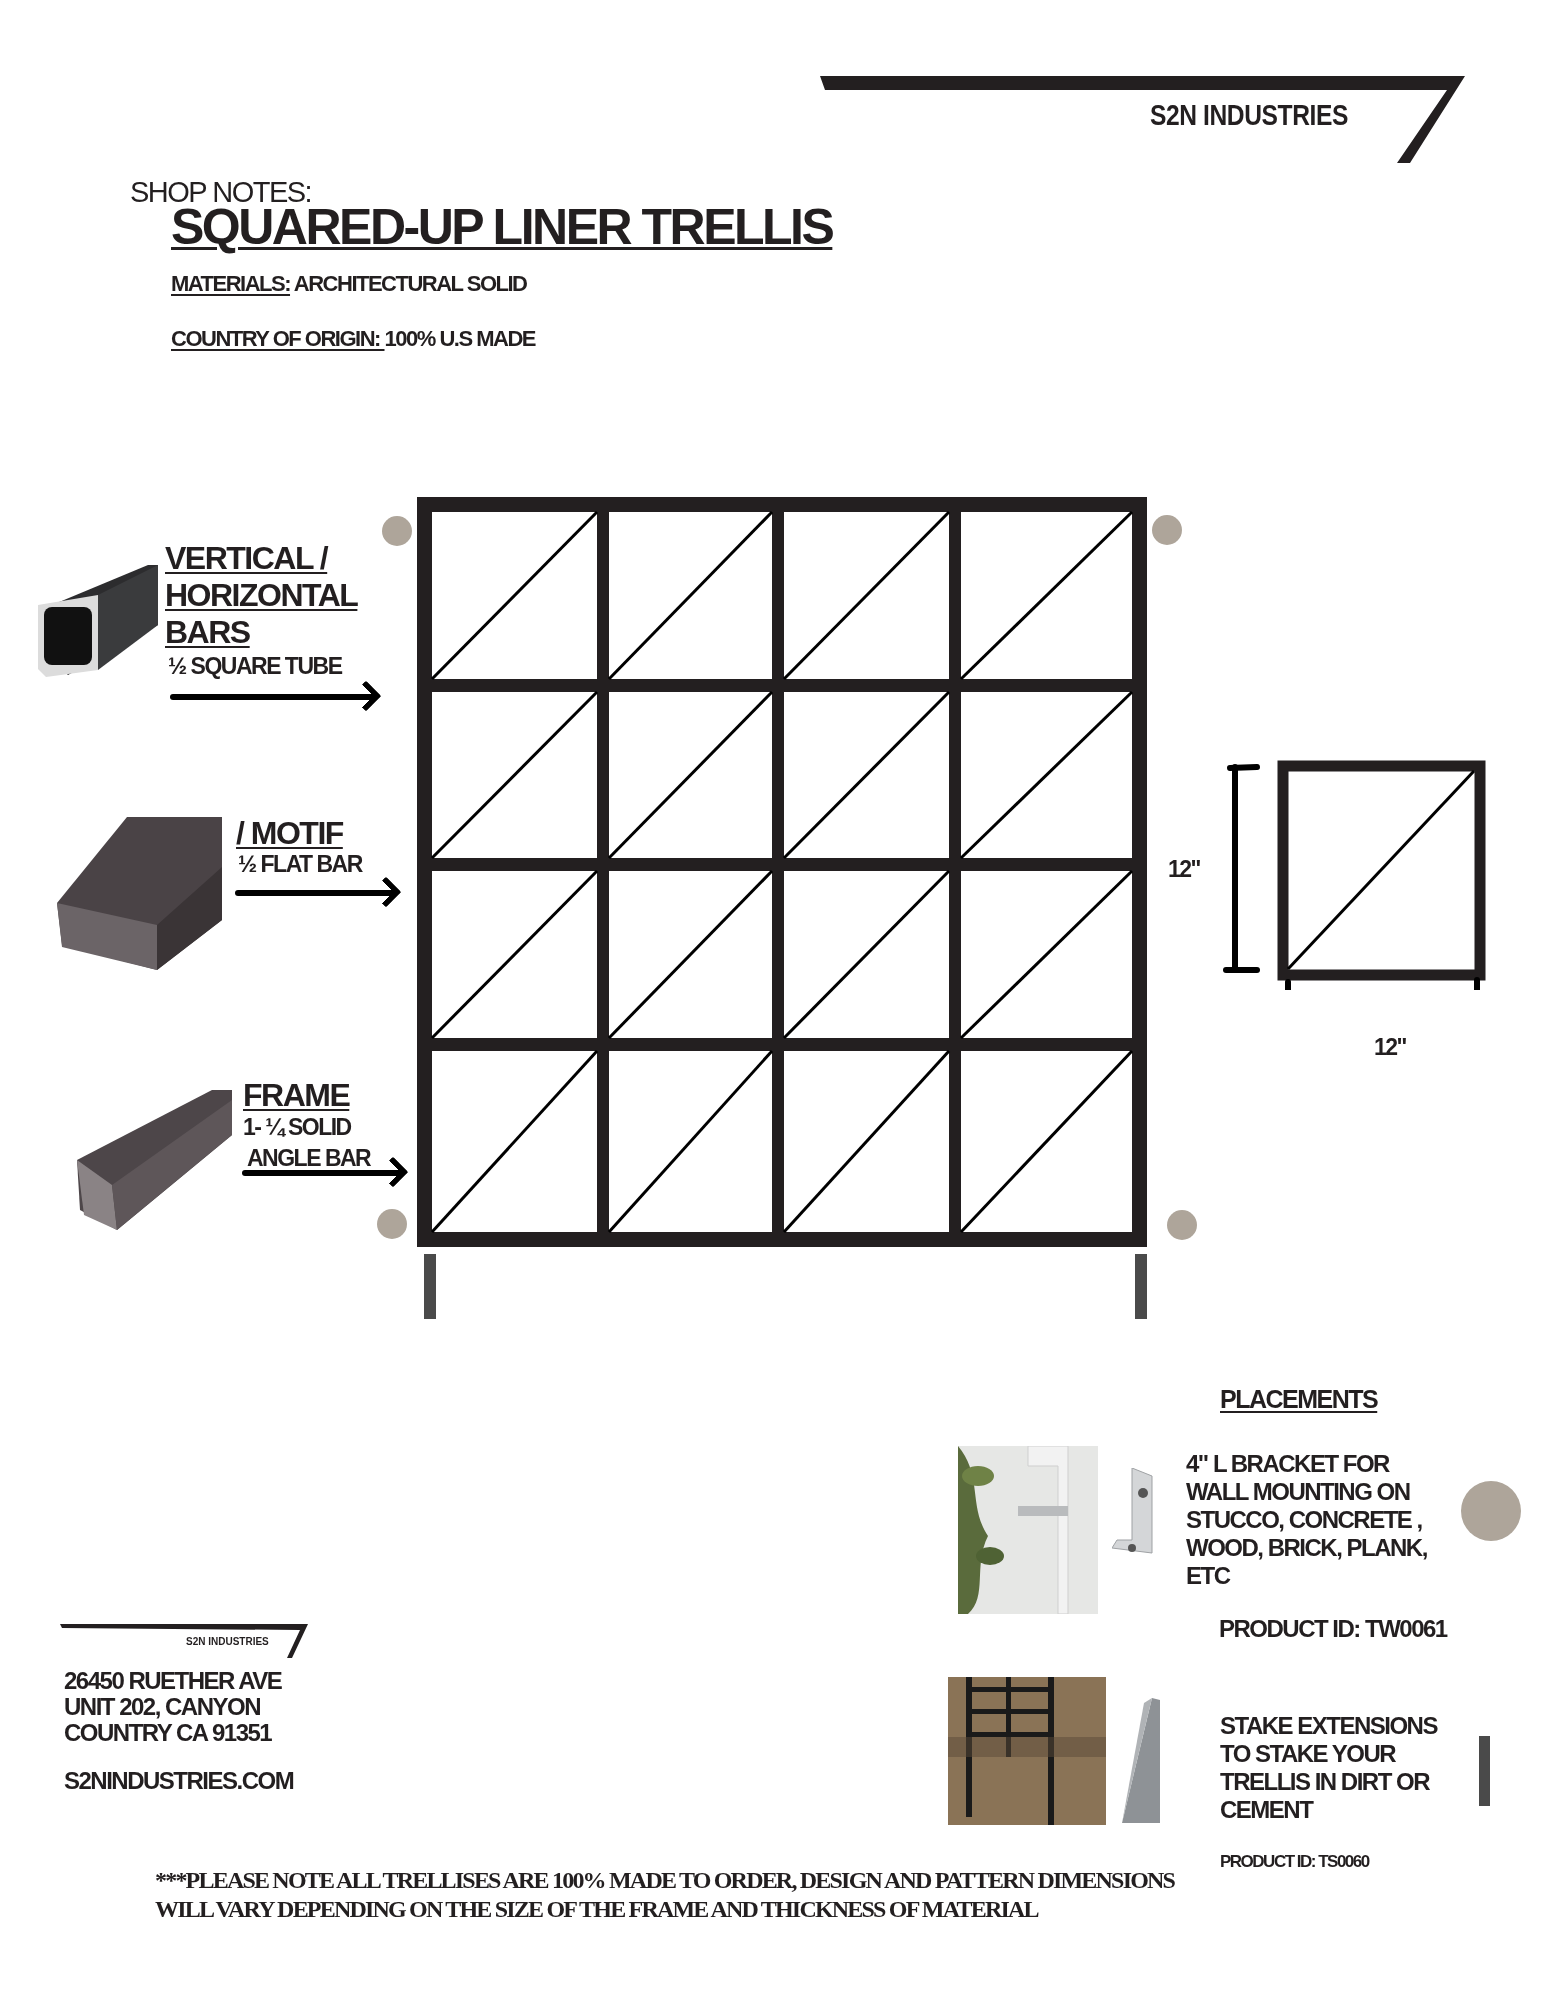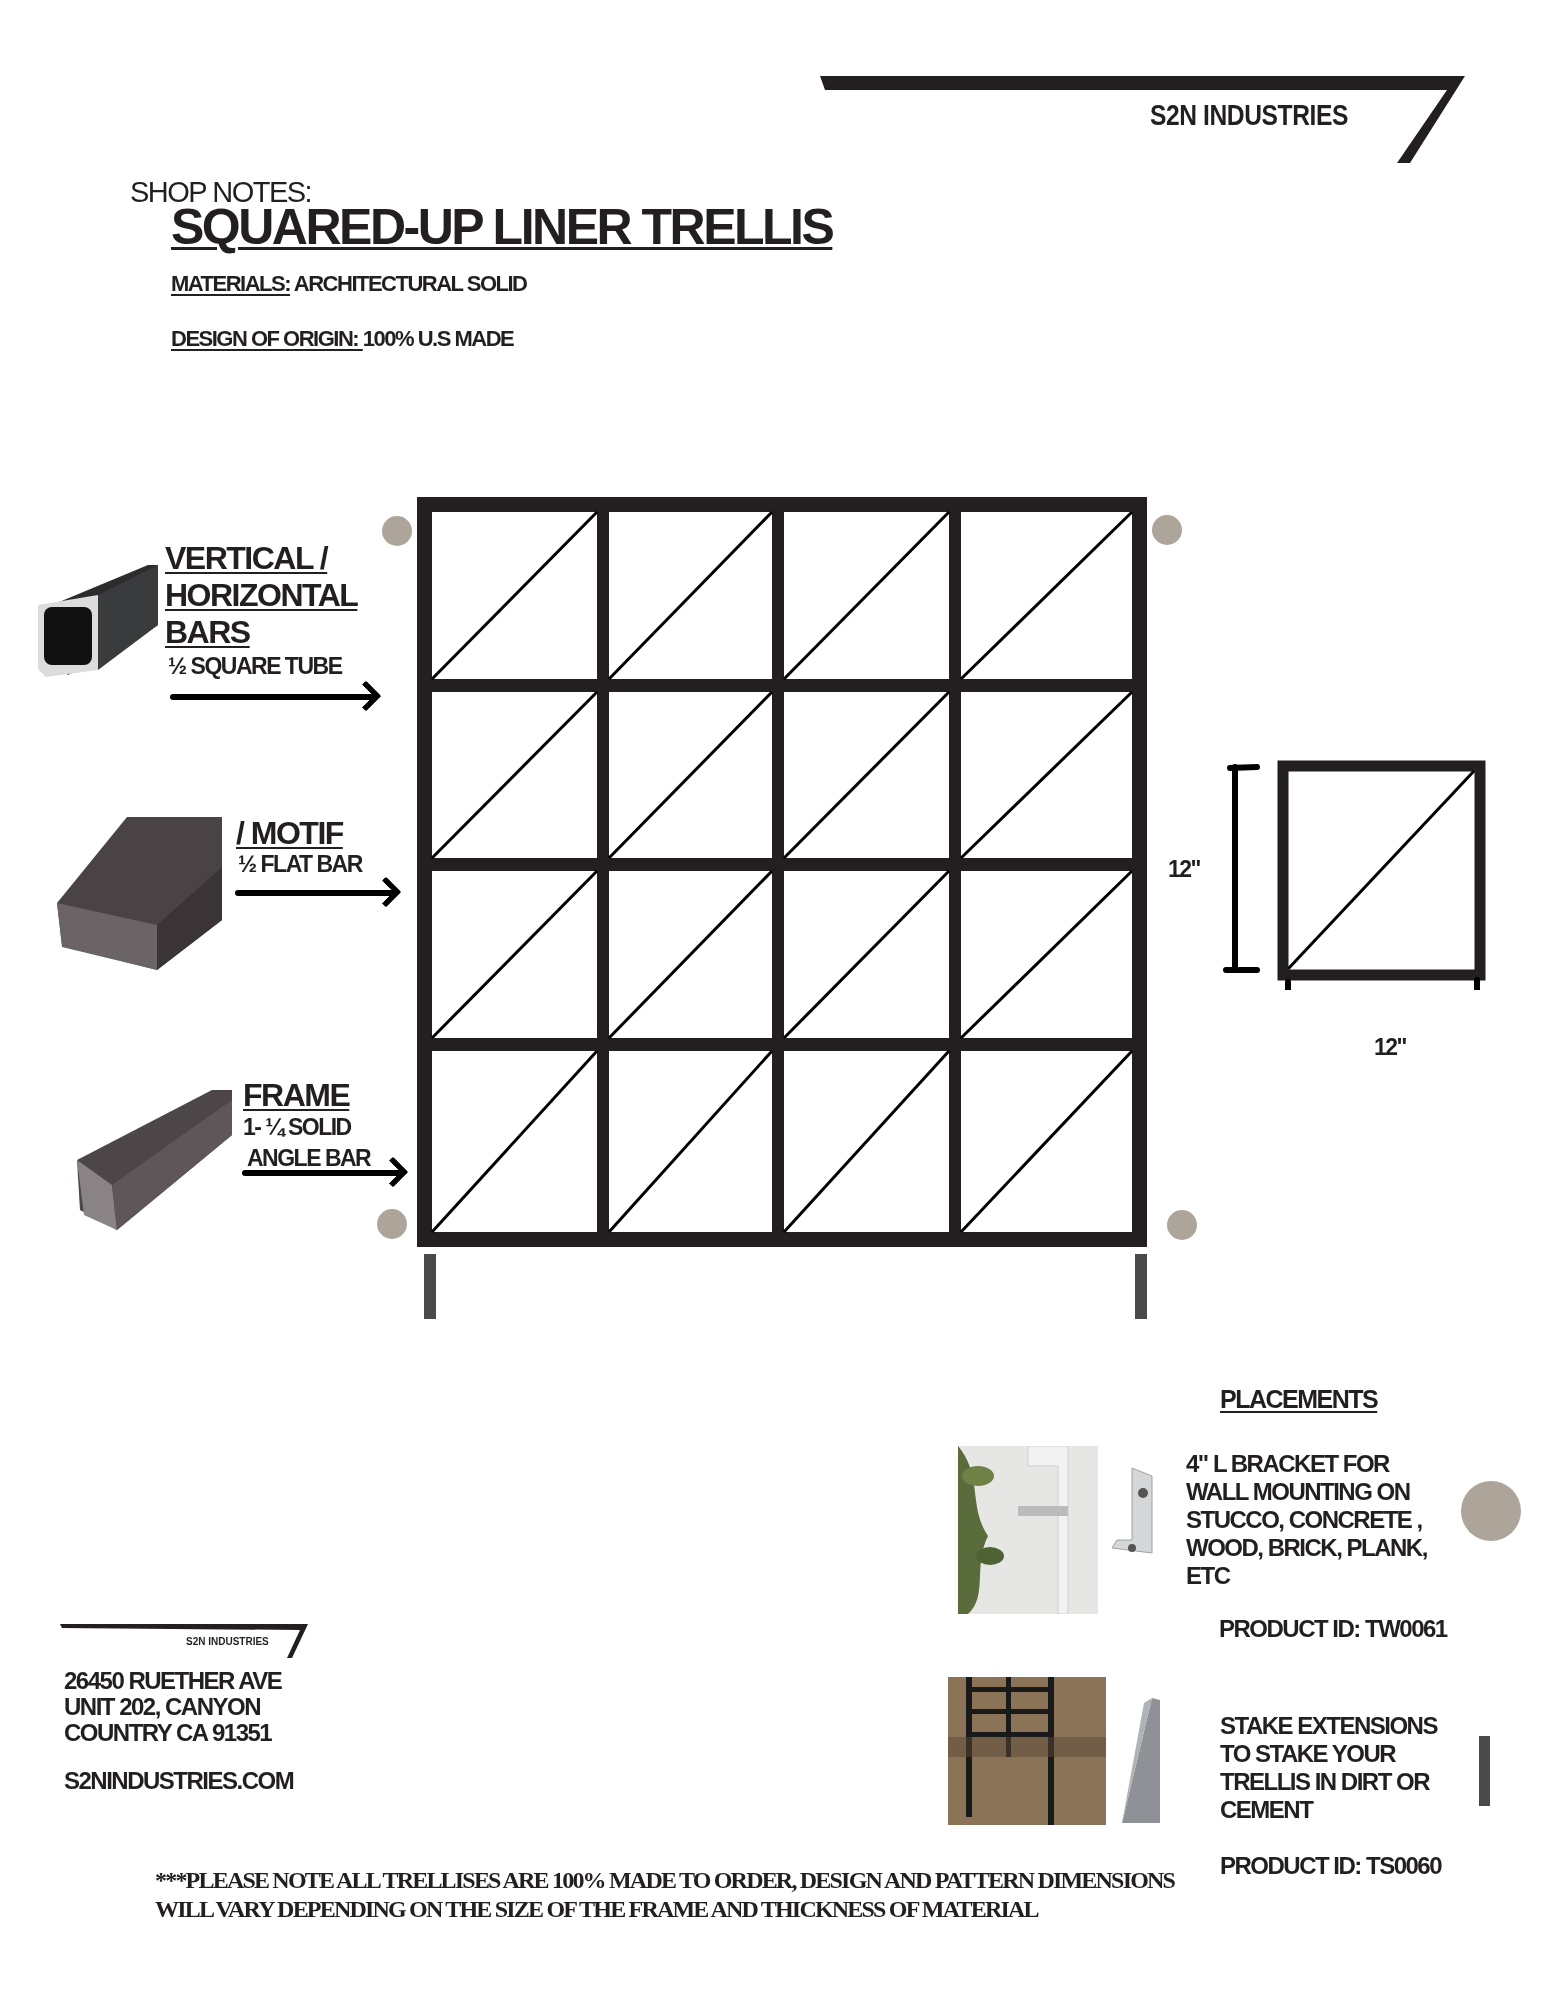--- a/index.html
+++ b/index.html
@@ -22,21 +22,21 @@
   </svg>
   <div class="abs b cond" style="left:1150px;top:98px;font-size:30px;letter-spacing:-0.5px;transform:scaleX(0.82);transform-origin:left;font-family:'Liberation Sans Narrow','Liberation Sans',sans-serif;">S2N INDUSTRIES</div>
 </div>
 
 <div class="abs cond" style="left:130px;top:148px;font-size:29px;margin-top:28px;">SHOP NOTES:</div>
 <div class="abs b u cond" style="left:171px;top:198px;font-size:50px;letter-spacing:-2.5px;text-decoration-thickness:3px;">SQUARED-UP LINER TRELLIS</div>
 <div class="abs b cond" style="left:171px;top:271px;font-size:22px;">
   <span class="u">MATERIALS:</span><span> ARCHITECTURAL SOLID</span>
 </div>
 <div class="abs b cond" style="left:171px;top:326px;font-size:22px;">
-  <span class="u">DESIGN OF ORIGIN: </span><span> 100% U.S MADE</span>
+  <span class="u">COUNTRY OF ORIGIN: </span><span> 100% U.S MADE</span>
 </div>
 
 <div class="photo" style="left:38px;top:565px;width:120px;height:115px;">
   <svg width="120" height="115">
     <polygon points="14,40 110,0 120,0 120,60 30,110 14,95" fill="#2c2c2e"></polygon>
     <polygon points="0,40 60,30 60,105 8,112 0,104" fill="#dcdcdc"></polygon>
     <rect x="6" y="42" width="48" height="58" rx="8" fill="#111"></rect>
     <polygon points="60,30 120,0 120,60 60,105" fill="#3a3b3d"></polygon>
   </svg>
 </div>
@@ -183,21 +183,21 @@
     <polygon points="30,0 38,2 38,125 0,125" fill="#8e9296"></polygon>
     <polygon points="30,0 22,5 0,125" fill="#b0b3b6"></polygon>
   </svg>
 </div>
 <div class="abs b cond" style="left:1220px;top:1712px;font-size:24px;line-height:28px;">
   <div>STAKE EXTENSIONS</div>
   <div>TO STAKE YOUR</div>
   <div>TRELLIS IN DIRT OR</div>
   <div>CEMENT</div>
 </div>
-<div class="abs b cond" style="left:1220px;top:1852px;font-size:24px;">PRODUCT ID: TS0060</div>
+<div class="abs b cond" style="left:1220px;top:1852px;font-size:17px;">PRODUCT ID: TS0060</div>
 <div class="abs" style="left:1479px;top:1736px;width:11px;height:70px;background:#4a4a4a;"></div>
 
 <div>
   <svg class="abs" style="left:60px;top:1622px;" width="250" height="40">
     <polygon points="0,2 248,2 232,36 227,36 240,8 2,6" fill="#231f20"></polygon>
   </svg>
   <div class="abs b" style="left:186px;top:1636px;font-size:10px;">S2N INDUSTRIES</div>
 </div>
 <div class="abs b cond" style="left:64px;top:1668px;font-size:24px;line-height:26px;">
   <div>26450 RUETHER AVE</div>

